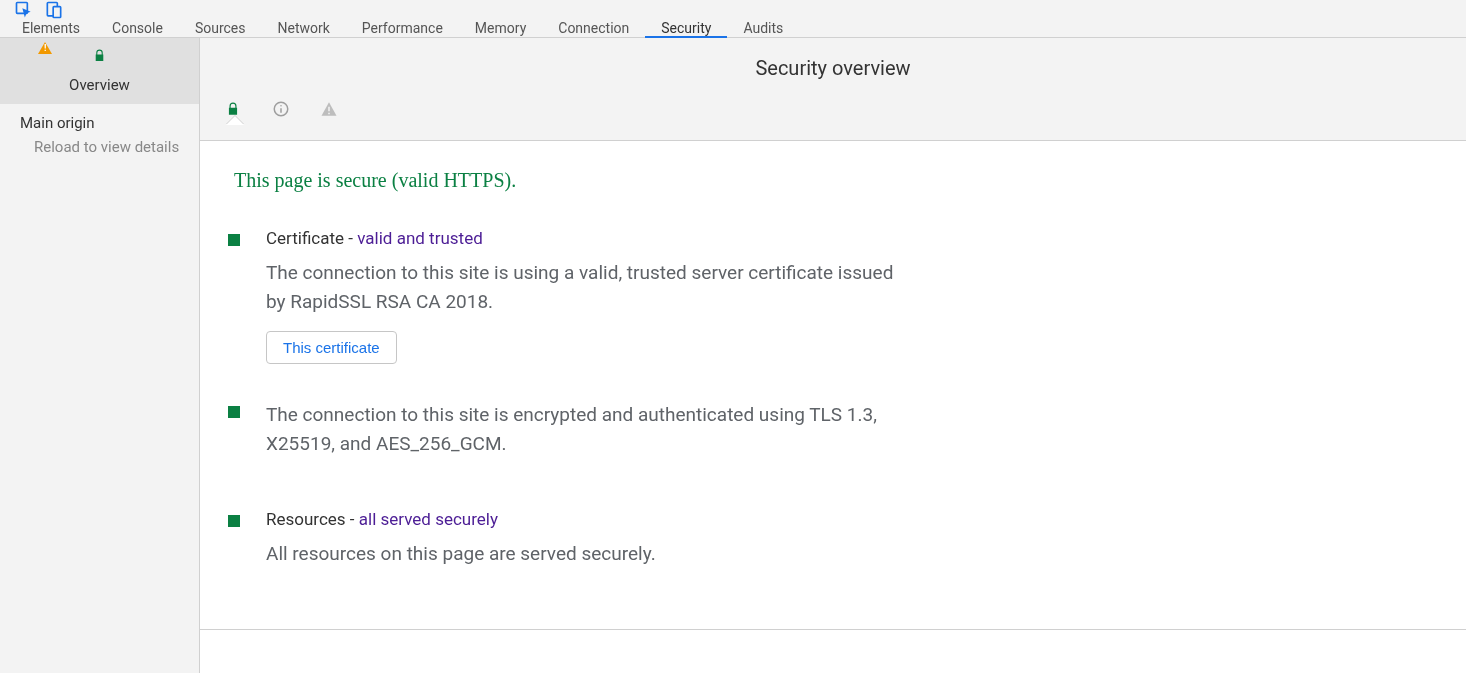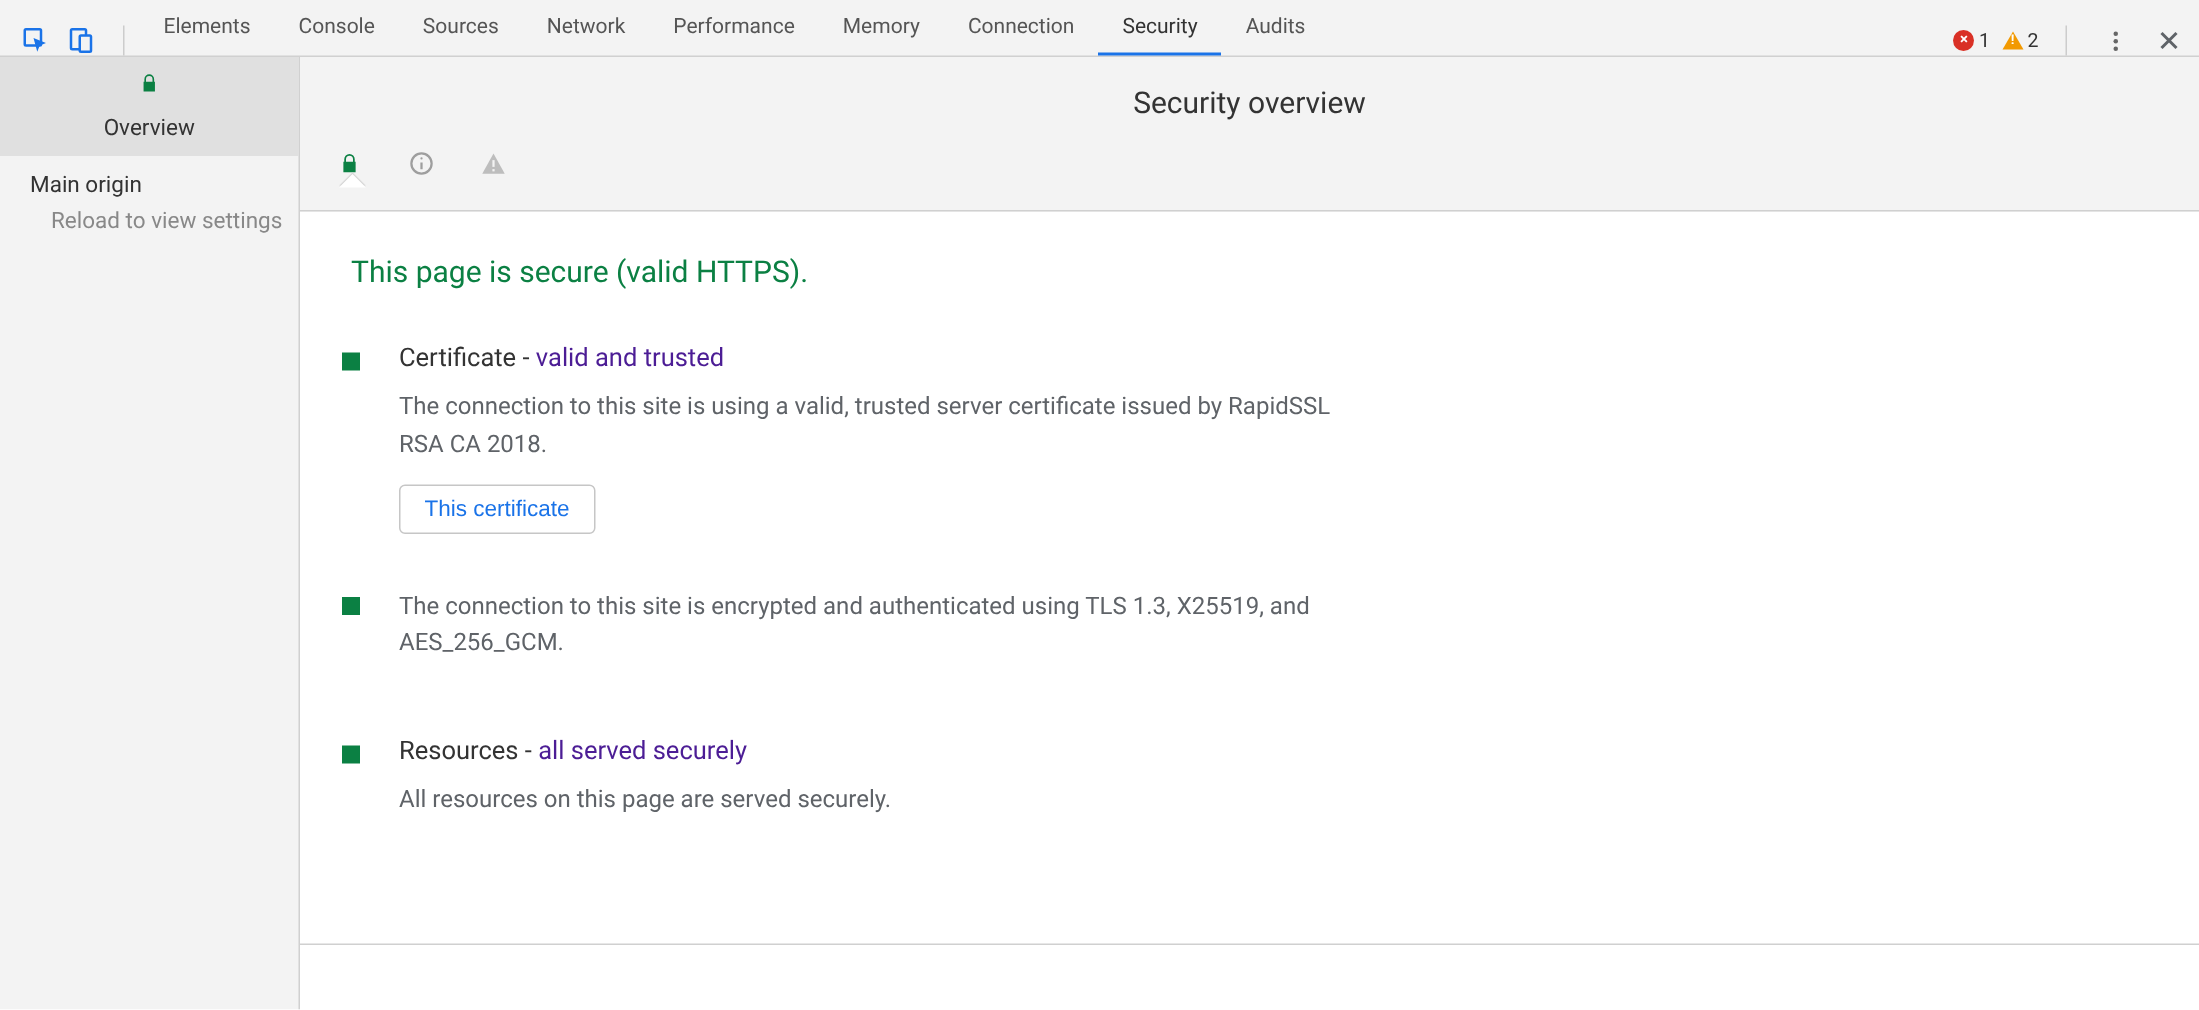--- a/index.html
+++ b/index.html
@@ -11,22 +11,23 @@
       width: 1466px;
       height: 673px;
       overflow: hidden;
     }
     
     .toolbar {
       height: 38px;
       border-bottom: 1px solid #d0d0d0;
       background: #f3f3f3;
       display: flex;
-      align-items: flex-end;
+      align-items: flex-start;
       padding: 0 6px;
+      flex-direction: column;
     }
     .toolbar-left-icons { display: flex; align-items: center; gap: 10px; padding-left: 8px; padding-right: 8px; }
     .toolbar-left-icons svg { display:block; }
     .vsep { width: 1px; height: 20px; background: #ccc; margin: 0 10px; }
     .tabs { display: flex; align-items: stretch; height: 100%; }
     .tab {
       padding: 0 16px;
       display: flex; align-items: center;
       color: #555; font-size: 14px;
       cursor: pointer;
@@ -79,27 +80,27 @@
       width: 0; height: 0;
       border-left: 9px solid transparent;
       border-right: 9px solid transparent;
       border-bottom: 9px solid #fff;
       position: absolute;
       bottom: -1px;
       left: 2px;
       filter: drop-shadow(0 -1px 0 #d0d0d0);
     }
     .content { padding: 28px 28px; overflow:auto; flex:1; }
-    .secure-headline { font-size: 20px; color: #0b8043; margin-bottom: 36px; margin-left: 6px;}
+    .secure-headline { font-size: 20px; color: #0b8043; margin-bottom: 36px; margin-left: 6px; font-family: Liberation Serif, serif;}
     .sec-item { display:flex; align-items:flex-start; gap: 26px; margin-bottom: 36px; }
     .square { width: 12px; height: 12px; background:#0b8043; margin-top: 6px; flex-shrink:0;}
     .sec-body { max-width: 640px; }
     .sec-line1 { font-size: 17px; color:#333; margin-bottom: 10px;}
     .sec-line1 .green { color:#4c1d95; }
-    .sec-desc { font-size: 16px; color:#5f6368; line-height: 1.55; margin-bottom: 14px;}
+    .sec-desc { font-size: 19px; color:#5f6368; line-height: 1.55; margin-bottom: 14px;}
     .btn {
       display:inline-block; padding: 7px 16px;
       border: 1px solid #c6c6c6; border-radius: 4px;
       background:#fff; color:#1a73e8; font-size:15px;
       cursor:pointer;
     }
     .footer-border { border-top: 1px solid #d0d0d0; height: 44px; }
   </style>
 </head>
 <body>
@@ -178,21 +179,21 @@
   <div class="sidebar">
     <div class="sb-item active">
       <span class="lock-icon-sm">
         <svg width="13" height="13" viewBox="0 0 24 24" fill="#0b8043">
             <path d="M6 10V7a6 6 0 0 1 12 0v3h1v12H5V10h1zm2 0h8V7a4 4 0 0 0-8 0v3z"></path>
           </svg>
       </span>
       <span>Overview</span>
     </div>
     <div class="sb-subhead"><span>Main origin</span></div>
-    <div class="sb-subtext"><span>Reload to view settings</span></div>
+    <div class="sb-subtext"><span>Reload to view details</span></div>
   </div>
 
   <div class="main">
     <div class="main-header">
       <div class="main-title"><span>Security overview</span></div>
       <div class="status-icons">
         <span class="ico secure">
           <svg width="14" height="14" viewBox="0 0 24 24" fill="#0b8043">
               <path d="M6 10V7a6 6 0 0 1 12 0v3h1v12H5V10h1zm2 0h8V7a4 4 0 0 0-8 0v3z"></path>
             </svg>

